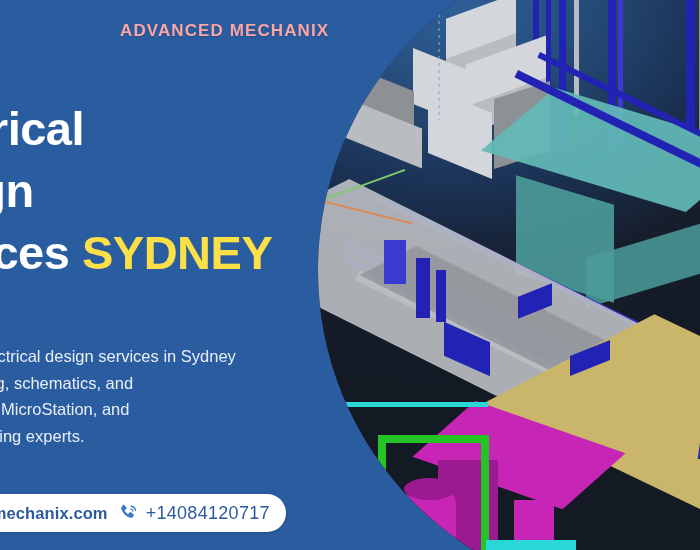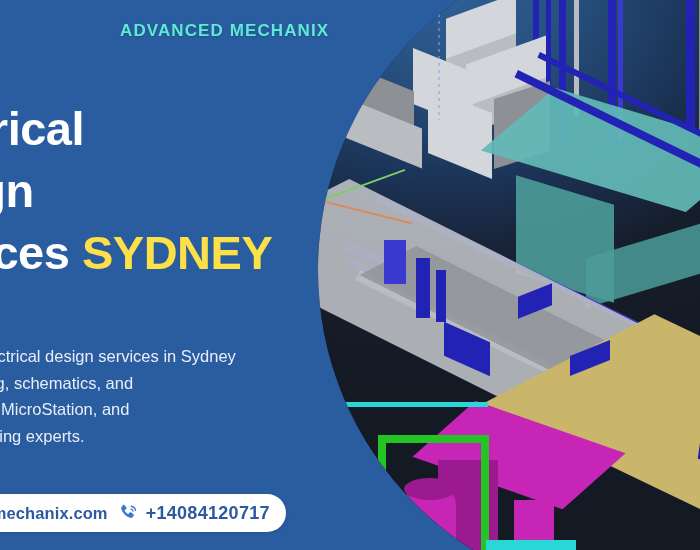--- a/index.html
+++ b/index.html
@@ -39,21 +39,21 @@
   .slab{background:#c9b66a;}
   .mag{background:#c625b5;}
   .mag-d{background:#9c1a8f;}
   .grn{background:#25c425;}
   .cyn{background:#2ad7d7;}
 
   
   .brand{
     position:absolute;left:120px;top:21px;
     font-size:17px;font-weight:bold;letter-spacing:1.1px;
-    color:#5eead4;white-space:nowrap;
+    color:#fca5a5;white-space:nowrap;
     text-shadow:0 1px 2px rgba(0,0,0,.18);
   }
   
   .headline{
     position:absolute;left:-120px;top:97px;width:430px;
     color:#ffffff;font-weight:bold;
     font-size:47px;line-height:1.38;
     letter-spacing:-0.5px;
     white-space:nowrap;
   }
@@ -79,21 +79,21 @@
     box-shadow:0 1px 3px rgba(0,0,0,.14);
   }
   .site{
     color:#2d5a9e;font-size:16.5px;font-weight:bold;letter-spacing:.1px;
   }
   .phone-icon{
     width:22px;height:22px;margin:0 7px 0 9px;
     display:inline-block;flex:0 0 auto;
   }
   .phone-num{
-    color:#2d5a9e;font-size:18px;font-weight:bold;letter-spacing:.3px;
+    color:#2d5a9e;font-size:18px;font-weight:normal;letter-spacing:.3px;
   }
 </style>
 </head>
 <body>
 
 <div class="banner">
 
   <div class="dark-circle">
     <div class="cad-stage">
 

